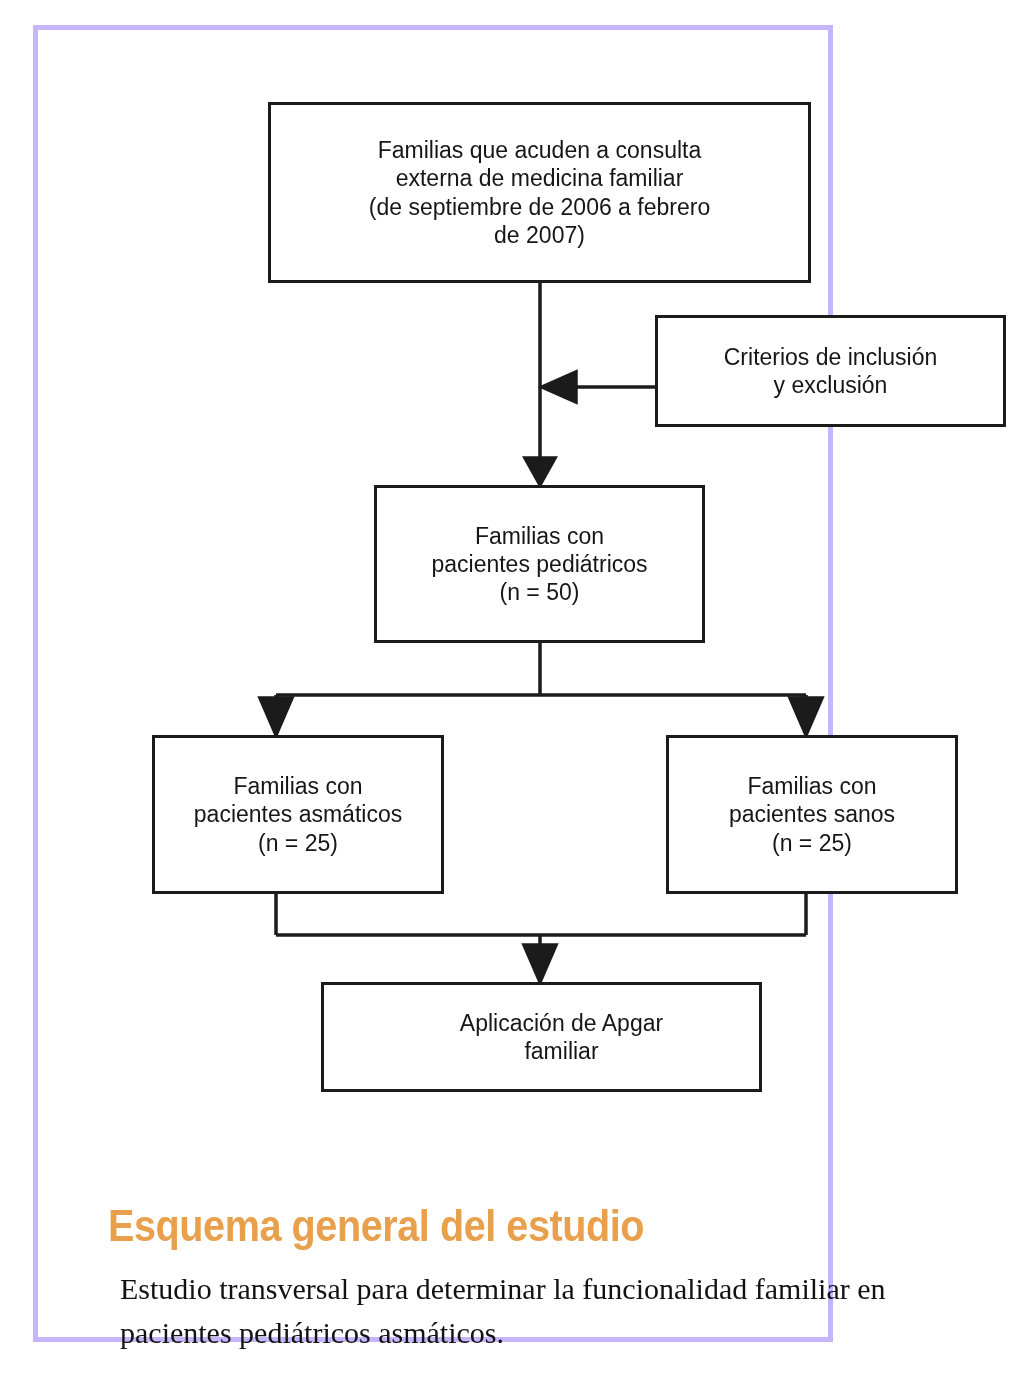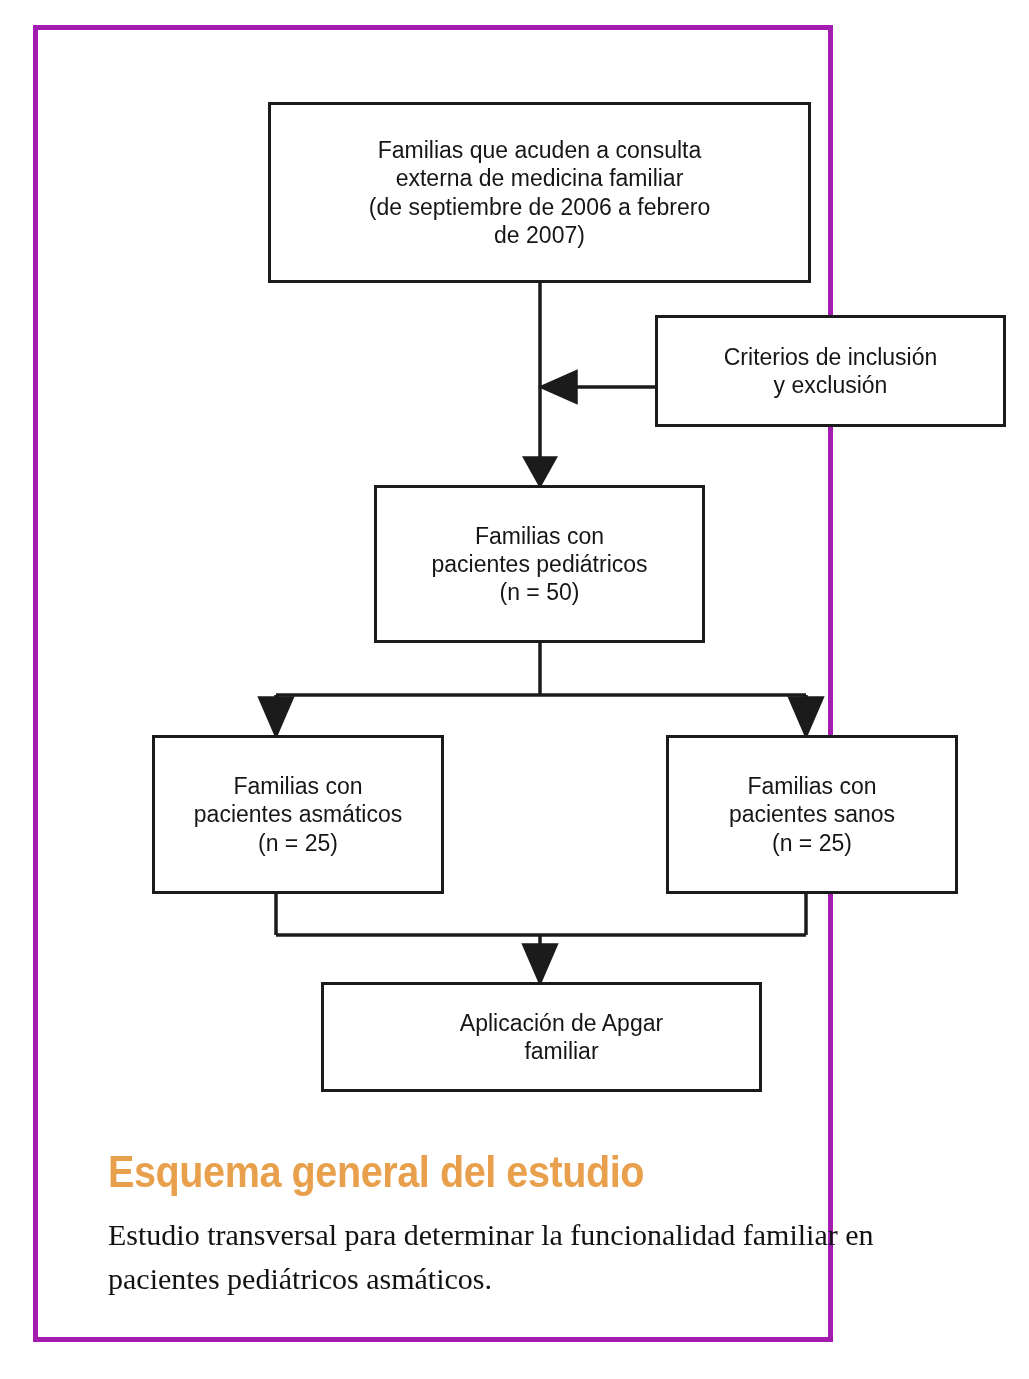--- a/index.html
+++ b/index.html
@@ -13,21 +13,21 @@
     font-family: "Liberation Sans", sans-serif;
     position: relative;
     overflow: hidden;
   }
   #figure-frame {
     position: absolute;
     left: 33px;
     top: 25px;
     width: 800px;
     height: 1317px;
-    border: 5px solid #a21caf;
+    border: 5px solid #c4b5fd;
     box-sizing: border-box;
     background: #ffffff;
   }
   #flow-area {
     position: absolute;
     left: 0;
     top: 0;
     width: 1029px;
     height: 1100px;
   }
@@ -57,40 +57,40 @@
   #box-source   { left: 230px; top: 72px;  width: 543px; height: 181px; }
   #box-criteria { left: 617px; top: 285px; width: 351px; height: 112px; }
   #box-pediatric{ left: 336px; top: 455px; width: 331px; height: 158px; }
   #box-asthma   { left: 114px; top: 705px; width: 292px; height: 159px; }
   #box-healthy  { left: 628px; top: 705px; width: 292px; height: 159px; }
   #box-apgar    { left: 283px; top: 952px; width: 441px; height: 110px; padding-left: 40px; }
 
   #caption-block {
     position: absolute;
     left: 70px;
-    top: 1118px;
+    top: 1172px;
     width: 880px;
   }
   #caption-title {
     font-family: "Liberation Sans Narrow", "Liberation Sans", sans-serif;
     font-size: 45px;
     font-weight: bold;
     color: #e9a04c;
     letter-spacing: -0.5px;
     transform: scaleX(0.88);
     transform-origin: left center;
     margin: 0 0 18px 0;
     line-height: 1.05;
   }
   #caption-body {
     font-family: "Liberation Serif", "DejaVu Serif", serif;
     font-size: 30px;
     line-height: 1.45;
     color: #121212;
-    margin: 0;
+    margin: 12px;
     width: 830px;
   }
 </style>
 </head>
 <body>
 
 <div id="figure-frame">
 
   <div id="flow-area">
 

